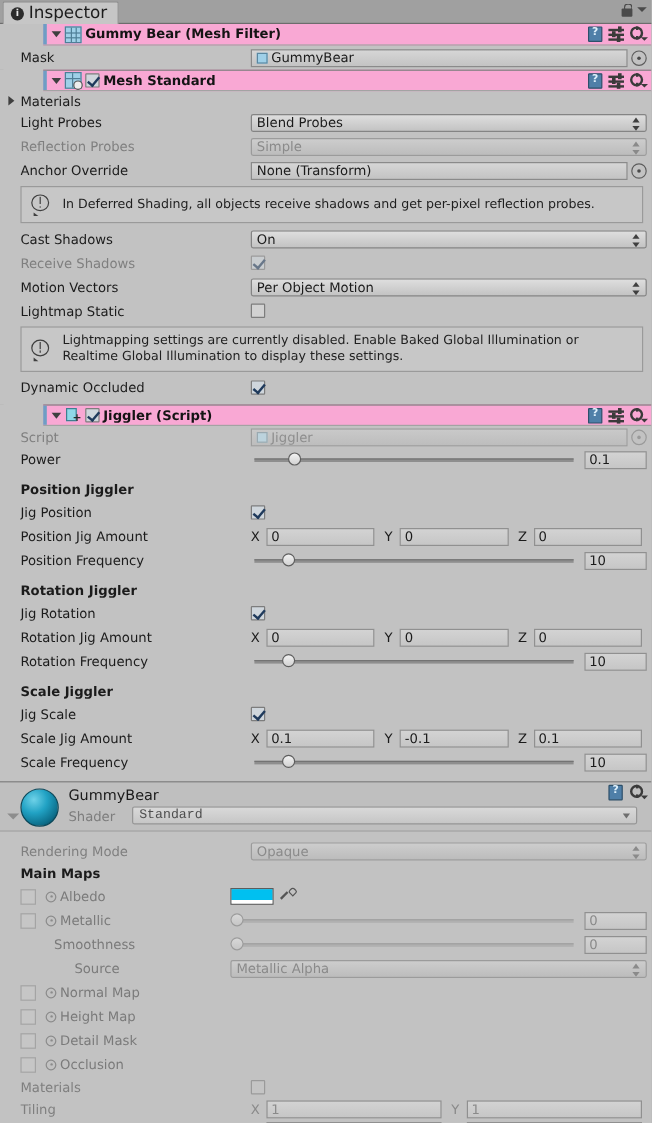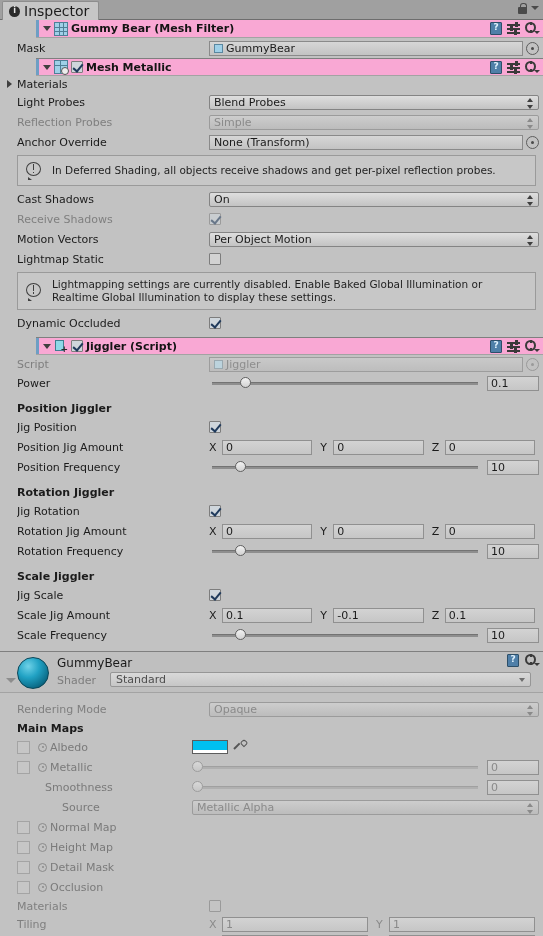--- a/index.html
+++ b/index.html
@@ -172,21 +172,21 @@
     background:radial-gradient(circle at 34% 28%, #6fd2e8 0%, #21a2c4 38%, #0d6f8c 72%, #05384a 100%);
     border:1px solid #0a4759;box-sizing:border-box;}
   .mat-fold{position:absolute;left:4px;top:22px;width:13px;height:13px;}
   .mat-fold:after{content:"";position:absolute;left:2px;top:4px;
     border-left:5px solid transparent;border-right:5px solid transparent;border-top:5.5px solid #8d8d8d;}
   .mat-name{position:absolute;left:57px;top:4px;font-size:12px;color:#1a1a1a;}
   .mat-shader-lbl{position:absolute;left:57px;top:22px;font-size:11px;color:#7d7d7d;}
   .mat-shader-pop{position:absolute;left:110px;top:20px;right:12px;height:15px;
     background-image:linear-gradient(#d9d9d9,#c6c6c6);border:1px solid #969696;
     box-sizing:border-box;border-radius:2px;display:flex;align-items:center;padding:0 5px;
-    font-size:11px;color:#4e4e4e;}
+    font-size:11px;color:#4e4e4e;font-family:Liberation Mono, monospace;}
   .mat-shader-pop .caret{position:absolute;right:5px;top:5px;width:0;height:0;
     border-left:3.5px solid transparent;border-right:3.5px solid transparent;border-top:4px solid #6e6e6e;}
   .mat-head-icons{position:absolute;right:3px;top:2px;display:flex;align-items:center;gap:6px;}
 
   
   .matbody{background:#c2c2c2;}
   .texslot{width:13px;height:13px;background:#c6c6c6;border:1px solid #a4a4a4;
     box-sizing:border-box;flex:none;margin-right:4px;}
   .radio{width:9px;height:9px;border-radius:50%;border:1px solid #8b8b8b;
     box-sizing:border-box;display:inline-block;position:relative;margin-right:3px;flex:none;}
@@ -270,21 +270,21 @@
 
     <div class="comp">
       <div class="comp-head">
         <div class="sel-stripe"></div>
         <span class="foldout"></span>
         <span class="comp-icon ico-rend">
             <i class="v1"></i>
             <i class="dot"></i>
           </span>
         <span class="comp-check"><span class="chk on"></span></span>
-        <span class="comp-title">Mesh Metallic</span>
+        <span class="comp-title">Mesh Standard</span>
         <span class="head-icons">
           <span class="icon-help"></span>
           <span class="icon-preset">
               <i class="l l1"></i>
               <i class="l l2"></i>
               <i class="l l3"></i>
               <i class="h h1"></i>
               <i class="h h2"></i>
               <i class="h h3"></i>
             </span>

